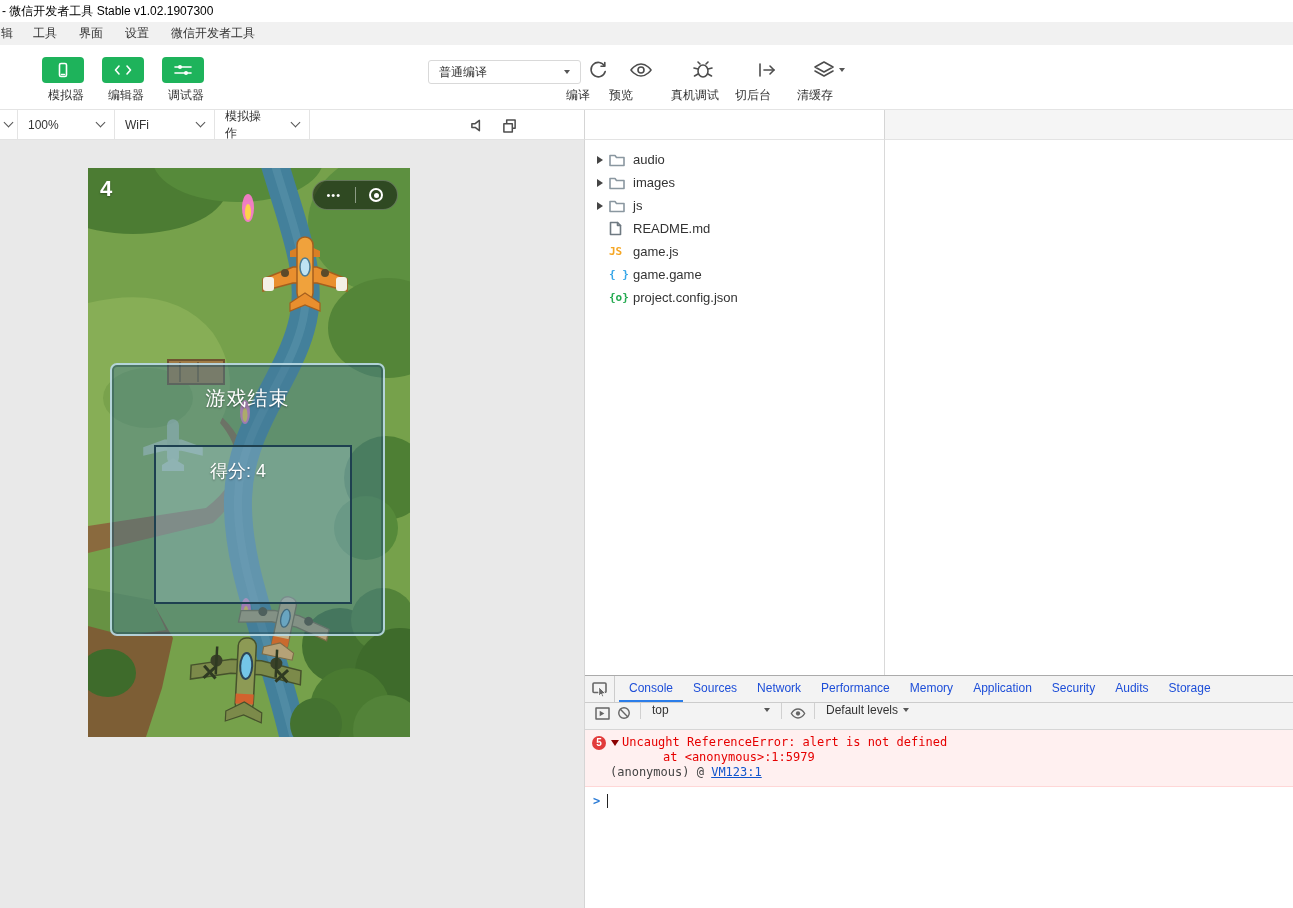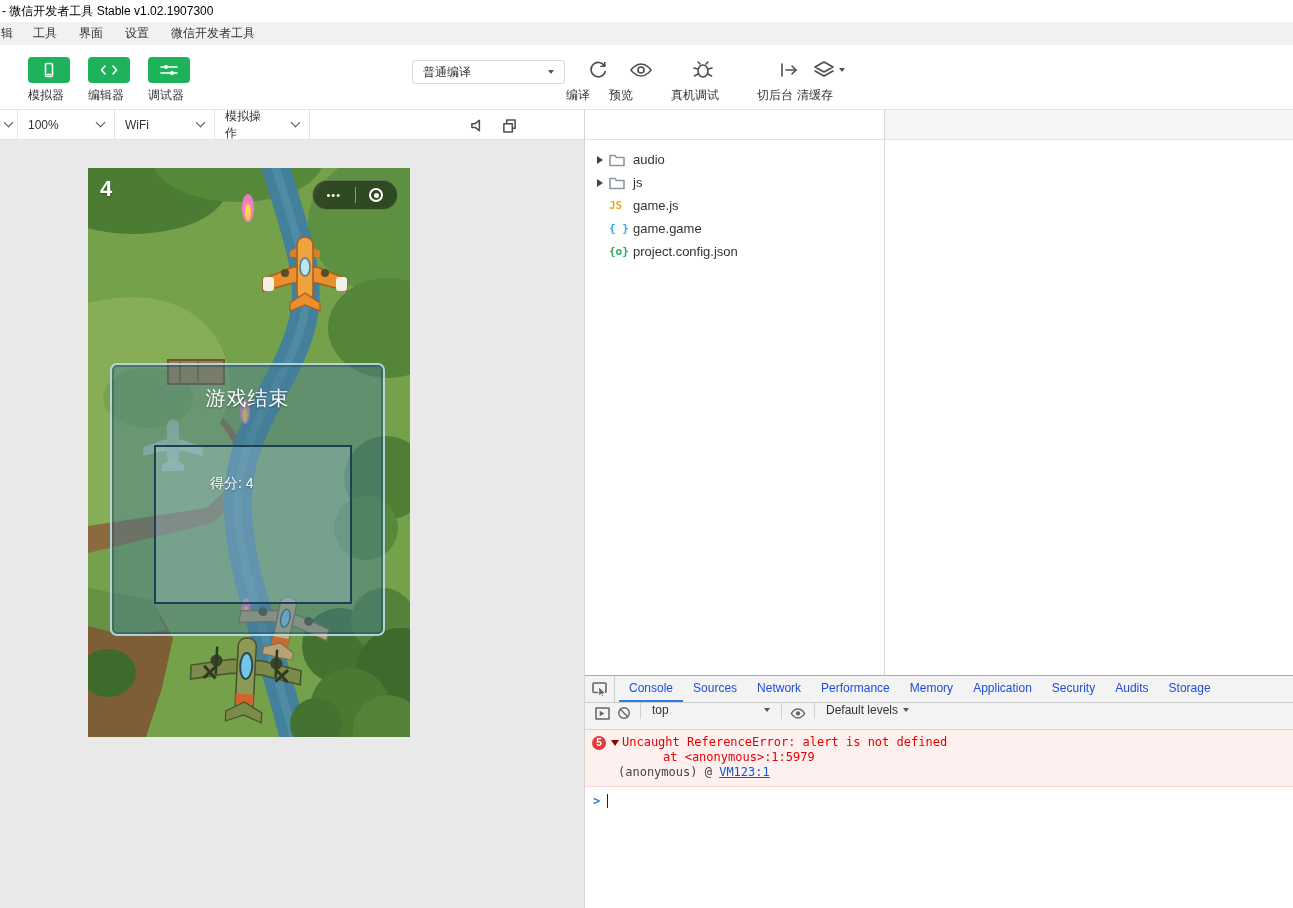--- a/index.html
+++ b/index.html
@@ -11,25 +11,25 @@
   #titlebar { left:0; top:0; width:1293px; height:22px; background:#fff;
     display:flex; align-items:center; padding-left:2px; font-size:12px; color:#000; }
   #menubar { left:0; top:22px; width:1293px; height:23px; background:#f1f1f1;
     display:flex; align-items:center; }
   .menu-item { padding:0 11px; cursor:default; }
   .menu-item:first-child { padding-left:1px; padding-right:9px; }
 
   
   #toolbar { left:0; top:45px; width:1293px; height:65px; background:#fff;
     border-bottom:1px solid #e4e4e4; }
-  .mode-btn { position:absolute; top:12px; width:56px; display:flex; flex-direction:column; align-items:flex-start; cursor:pointer; }
+  .mode-btn { position:absolute; top:12px; width:56px; display:flex; flex-direction:column; align-items:flex-end; cursor:pointer; }
   .mode-btn .pill { width:42px; height:26px; border-radius:4px; background:#1eb35b;
     display:flex; align-items:center; justify-content:center; color:#fff; }
   .mode-btn .lbl { margin-top:4px; font-size:12px; color:#333; }
-  #compile-select { left:412px; top:15px; width:153px; height:24px; border:1px solid #d9d9d9;
+  #compile-select { left:428px; top:15px; width:153px; height:24px; border:1px solid #d9d9d9;
     border-radius:3px; background:#fff; display:flex; align-items:center; padding:0 10px; cursor:pointer; }
   #compile-select .caret { margin-left:auto; }
   .caret-down { width:0; height:0; border-left:4px solid transparent; border-right:4px solid transparent; border-top:5px solid #555; display:inline-block; }
   .caret-down.sm { border-left-width:3px; border-right-width:3px; border-top-width:4px; }
   .action-btn { position:absolute; top:10px; width:64px; display:flex; flex-direction:column; cursor:pointer; }
   .action-btn .ic { height:30px; display:flex; align-items:center; justify-content:center; }
   .action-btn .lbl { margin-top:2px; font-size:12px; color:#333; white-space:nowrap; }
   svg.icon { stroke:#4d4d4d; fill:none; stroke-width:1.6; stroke-linecap:round; stroke-linejoin:round; }
 
   
@@ -57,21 +57,21 @@
   .target-ic i { width:5px; height:5px; background:#fff; border-radius:50%; }
 
   
   #go-panel { position:absolute; left:22px; top:195px; width:275px; height:273px; border-radius:7px;
     background:rgba(70,125,150,.45); border:2px solid rgba(195,225,235,.85);
     box-shadow:inset 0 0 0 2px rgba(20,55,70,.35); }
   #go-title { position:absolute; left:0; top:20px; width:100%; text-align:center; color:#fff;
     font-size:20px; letter-spacing:1px; text-shadow:0 1px 2px rgba(0,0,0,.4); }
   #score-panel { position:absolute; left:42px; top:80px; width:198px; height:159px;
     background:rgba(175,210,225,.28); border:2px solid #1e4050; }
-  #score-text { position:absolute; left:54px; top:28px; color:#fff; font-size:14px; text-shadow:0 1px 2px rgba(0,0,0,.4); }
+  #score-text { position:absolute; left:54px; top:12px; color:#fff; font-size:18px; text-shadow:0 1px 2px rgba(0,0,0,.4); }
   #restart-btn { position:absolute; left:40px; top:84px; width:116px; height:44px; border-radius:14px;
     background:linear-gradient(180deg,#53798c 0%,#1b3945 38%,#0e2833 100%);
     border:2px solid #0b1e27; box-shadow:inset 0 2px 2px rgba(190,215,230,.55), 0 0 0 1px rgba(150,180,195,.4);
     color:#fff; font-size:19px; display:flex; align-items:center; justify-content:center; cursor:pointer;
     text-shadow:0 1px 2px rgba(0,0,0,.5); letter-spacing:1px; }
 
   
   #filepanel { left:585px; top:140px; width:300px; height:535px; background:#fff; border-right:1px solid #d9d9d9; padding-top:8px; }
   .frow { height:23px; display:flex; align-items:center; padding-left:12px; cursor:pointer; font-size:13px; color:#333; }
   .frow .caret-slot { width:12px; display:flex; }
@@ -99,21 +99,21 @@
   #dt-levels { display:flex; align-items:center; gap:5px; padding:0 6px; cursor:pointer; color:#333; }
   #dt-error { background:#fff0f0; border-bottom:1px solid #ffd7d7; padding:5px 0 6px 0;
     font-family:"DejaVu Sans Mono","Liberation Mono",monospace; font-size:12px; color:#e60000; line-height:15px; }
   .err-line1 { display:flex; align-items:center; padding-left:7px; }
   .err-badge { width:14px; height:14px; border-radius:50%; background:#e23b3b; color:#fff;
     font-family:"Liberation Sans",sans-serif; font-size:10px; font-weight:bold;
     display:flex; align-items:center; justify-content:center; margin-right:5px; flex:none; }
   .tri-down-red { width:0; height:0; border-left:4px solid transparent; border-right:4px solid transparent;
     border-top:6px solid #8b0000; margin-right:3px; }
   .err-line2 { padding-left:42px;margin-left:36px; }
-  .err-line3 { padding-left:33px; color:#444; }
+  .err-line3 { padding-left:25px; color:#444; }
   .err-line3 a { color:#1155cc; text-decoration:underline; cursor:pointer; }
   #dt-prompt { display:flex; align-items:center; padding:7px 0 0 8px; font-family:"DejaVu Sans Mono",monospace; }
   #dt-prompt .chev { color:#2c7cd6; font-weight:bold; margin-right:7px; }
   #dt-prompt .cursor { width:1px; height:14px; background:#222; }
 </style>
 </head>
 <body>
 
 <div id="titlebar" class="abs">
   <span>- 微信开发者工具 Stable v1.02.1907300</span>
@@ -188,21 +188,21 @@
           <line x1="8" y1="5" x2="6" y2="3"></line>
           <line x1="14" y1="5" x2="16" y2="3"></line>
           <line x1="6" y1="10" x2="2" y2="9"></line>
           <line x1="16" y1="10" x2="20" y2="9"></line>
           <line x1="6" y1="15" x2="2.5" y2="17"></line>
           <line x1="16" y1="15" x2="19.5" y2="17"></line>
         </svg>
     </span>
     <span class="lbl">真机调试</span>
   </div>
-  <div class="action-btn" style="left:757px">
+  <div class="action-btn" style="left:735px">
     <span class="ic">
       <svg class="icon" width="22" height="20" viewBox="0 0 22 20">
           <line x1="4" y1="4" x2="4" y2="16"></line>
           <line x1="8" y1="10" x2="18" y2="10"></line>
           <polyline points="14,6 18,10 14,14"></polyline>
         </svg>
     </span>
     <span class="lbl">切后台</span>
   </div>
   <div class="action-btn" style="left:797px">
@@ -375,21 +375,42 @@
   </div>
   <div class="frow">
     <span class="caret-slot">
         <span class="tri-right"></span>
       </span>
     <span class="ic-slot">
       <svg class="icon" width="16" height="14" viewBox="0 0 16 14" style="stroke:#8a97a0">
           <path d="M1 2.5 h5 l1.5 2 h7.5 v8 h-14 z"></path>
         </svg>
     </span>
+    <span>images</span>
+  </div>
+  <div class="frow">
+    <span class="caret-slot">
+        <span class="tri-right"></span>
+      </span>
+    <span class="ic-slot">
+      <svg class="icon" width="16" height="14" viewBox="0 0 16 14" style="stroke:#8a97a0">
+          <path d="M1 2.5 h5 l1.5 2 h7.5 v8 h-14 z"></path>
+        </svg>
+    </span>
     <span>js</span>
+  </div>
+  <div class="frow">
+    <span class="caret-slot"></span>
+    <span class="ic-slot">
+      <svg class="icon" width="13" height="15" viewBox="0 0 13 15" style="stroke:#6f7a82">
+          <path d="M1.5 1.5 h7 l3 3 v9 h-10 z"></path>
+          <polyline points="8.5,1.5 8.5,4.5 11.5,4.5"></polyline>
+        </svg>
+    </span>
+    <span>README.md</span>
   </div>
   <div class="frow">
     <span class="caret-slot"></span>
     <span class="ic-slot">
         <span class="badge js">JS</span>
       </span>
     <span>game.js</span>
   </div>
   <div class="frow">
     <span class="caret-slot"></span>

